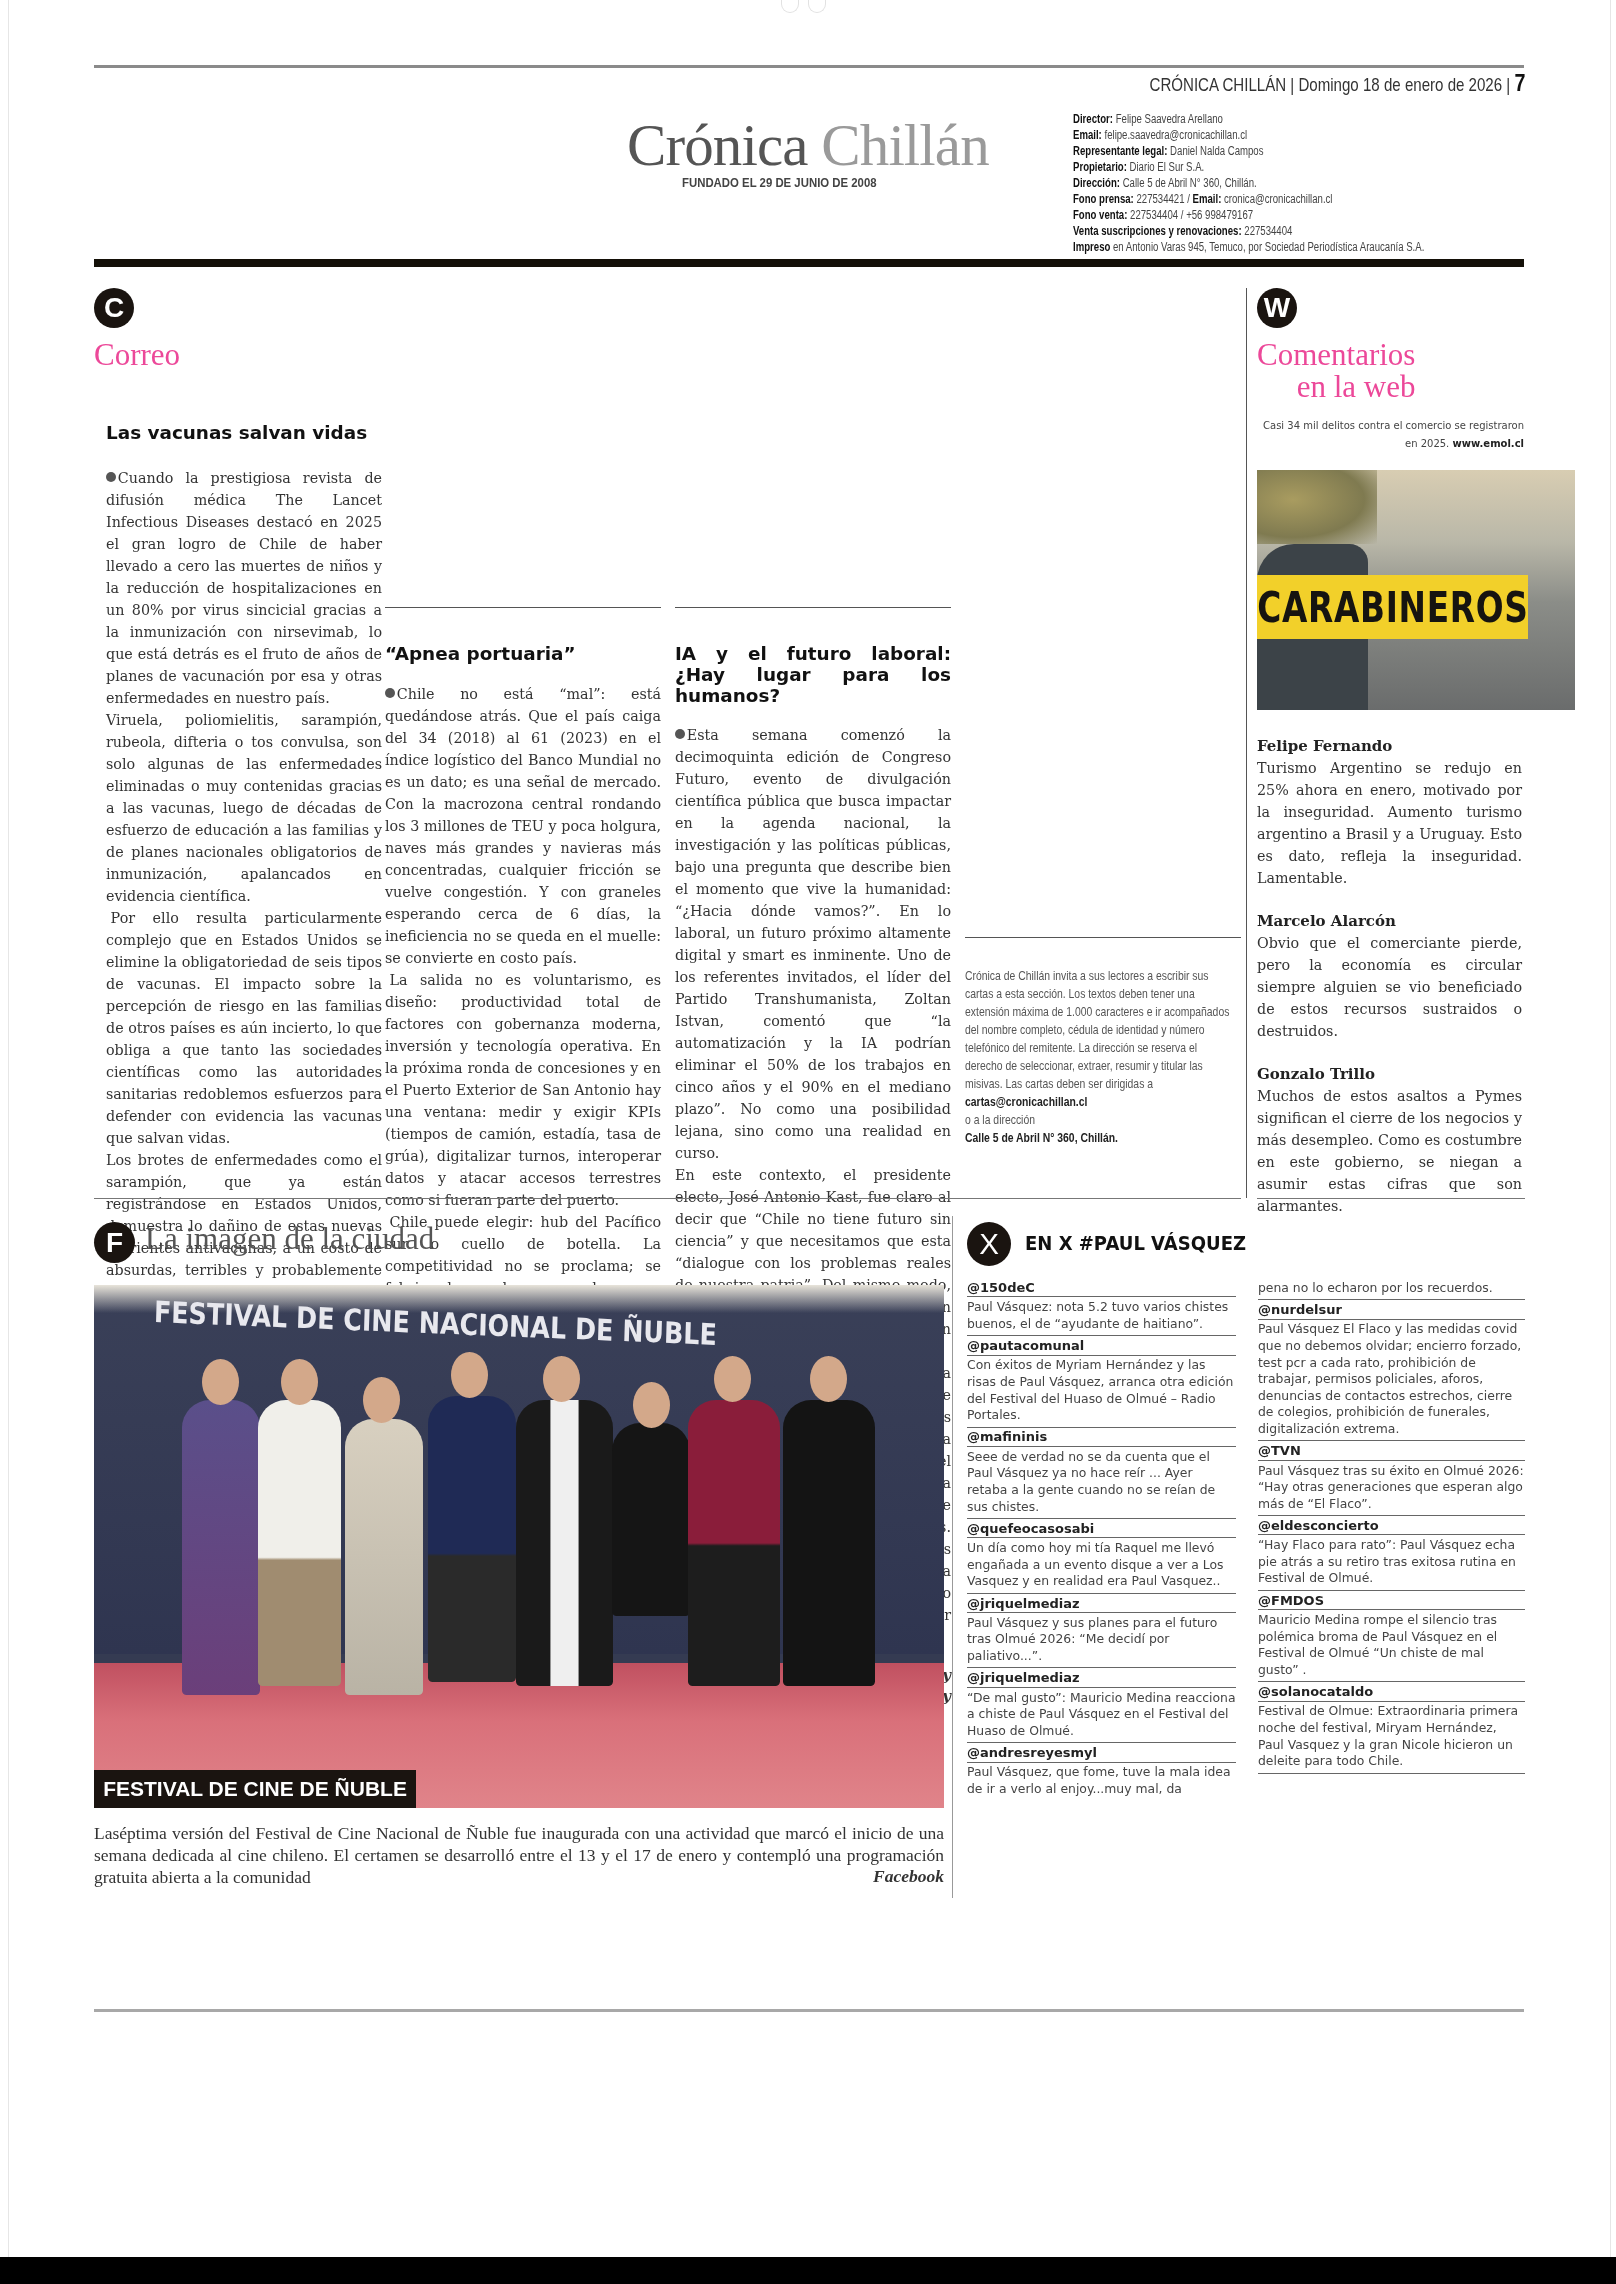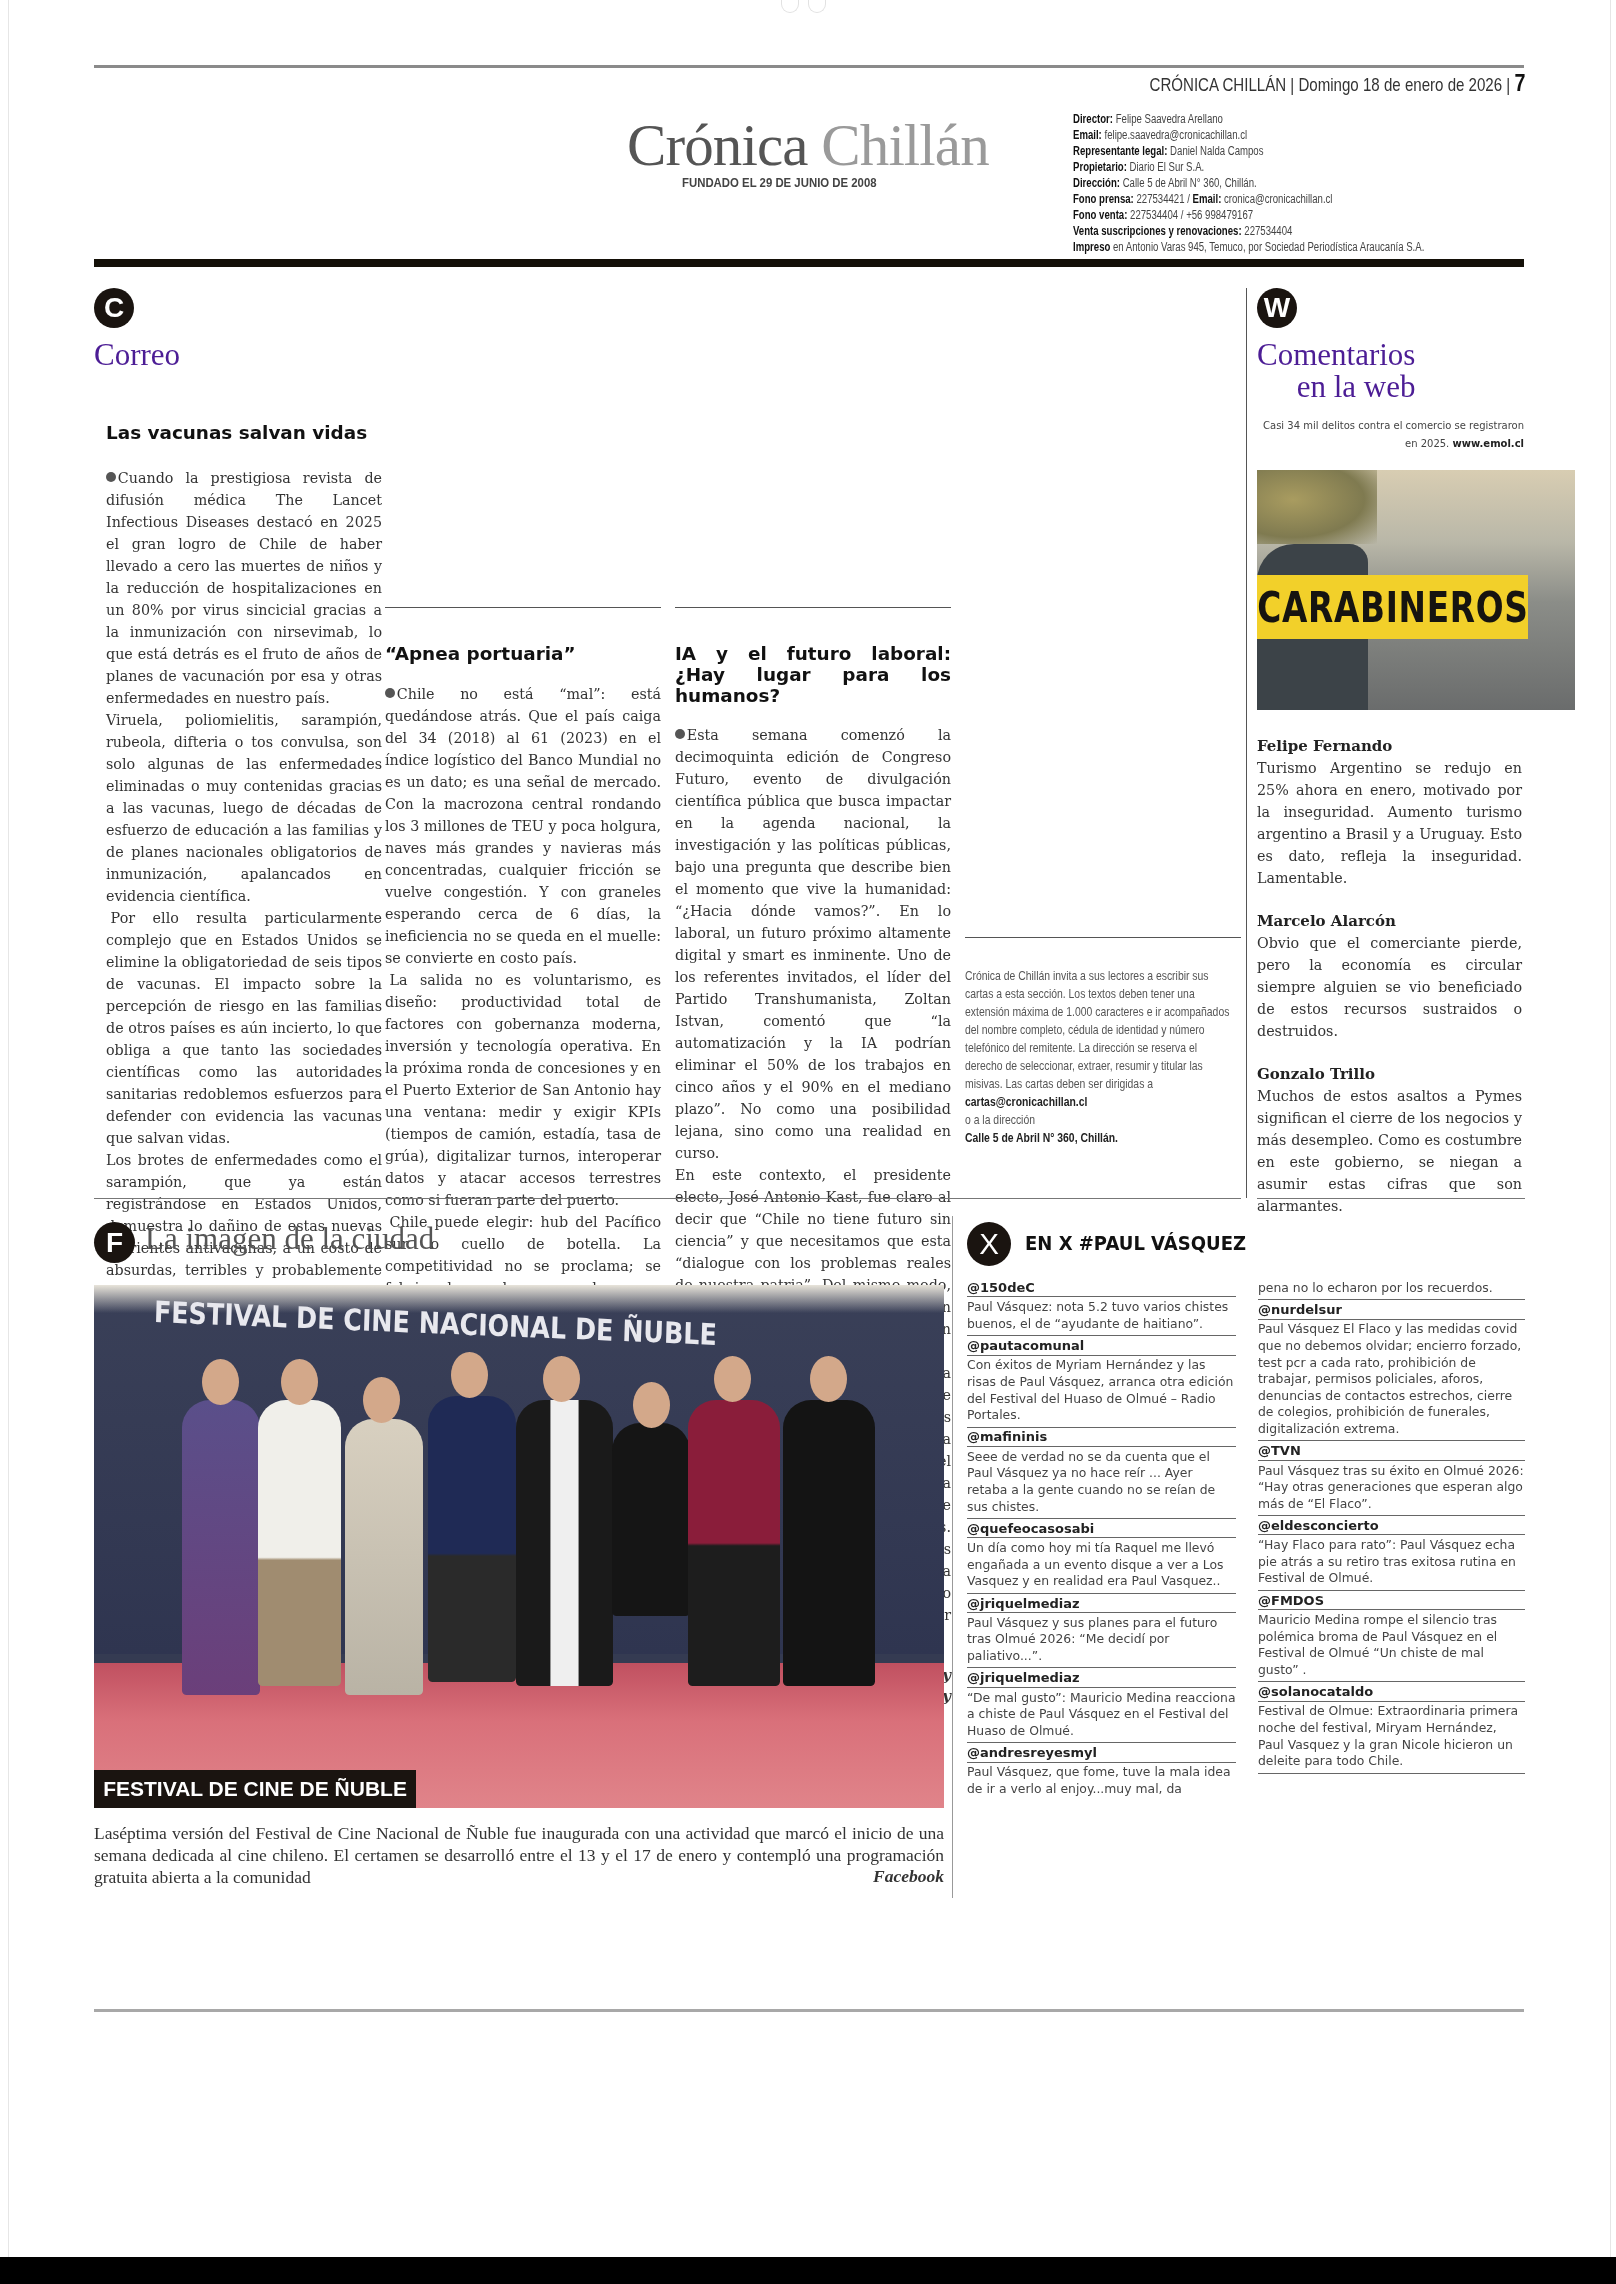--- a/index.html
+++ b/index.html
@@ -18,21 +18,21 @@
   .folio b { font-size: 24px; color: #111; }
   .logo { top: 111px; left: 627px; font-family: "Liberation Serif", serif; font-size: 59px; letter-spacing: -0.9px; white-space: nowrap; }
   .logo .a { color: #555; }
   .logo .b { color: #9a9a9a; }
   .founded { top: 175px; left: 682px; font-family: "Liberation Sans", sans-serif; font-weight: bold; font-size: 13.4px; color: #444; transform: scaleX(0.85); transform-origin: left; white-space: nowrap; }
   .mast { top: 111px; left: 1073px; font-family: "Liberation Sans", sans-serif; font-size: 12px; color: #444; line-height: 16px; transform: scaleX(0.8); transform-origin: left top; white-space: nowrap; }
   .mast b { color: #111; }
   .thick-bar { left: 94px; top: 259px; width: 1430px; height: 7.8px; background: #141008; }
 
   .badge { width: 40px; height: 40px; border-radius: 50%; background: #1a1410; color: #fff; font-family: "Liberation Sans", sans-serif; font-weight: bold; font-size: 28px; display: flex; align-items: center; justify-content: center; }
-  .sec-title { font-family: "Liberation Serif", serif; color: #4c1d95; font-size: 31px; line-height: 32px; }
+  .sec-title { font-family: "Liberation Serif", serif; color: #ec4899; font-size: 31px; line-height: 32px; }
 
   .col { width: 276px; font-family: "DejaVu Serif", serif; font-size: 14.3px; line-height: 22px; color: #333; text-align: justify; hyphens: manual; }
   .col p { margin: 0; }
   .col .indent { text-indent: 4.6px; }
   .hl { font-family: "DejaVu Sans", sans-serif; font-weight: bold; font-size: 18.4px; line-height: 21px; color: #111; }
   .sig { font-style: italic; font-weight: bold; text-align: right; font-size: 15px; line-height: 21px; color: #333; }
   .bullet { display: inline-block; width: 10px; height: 10px; border-radius: 50%; background: #555; margin-right: 1.8px; vertical-align: 0.9px; }
   .hr { height: 1.4px; background: #555; }
   .vr { width: 1.4px; background: #555; }
 

